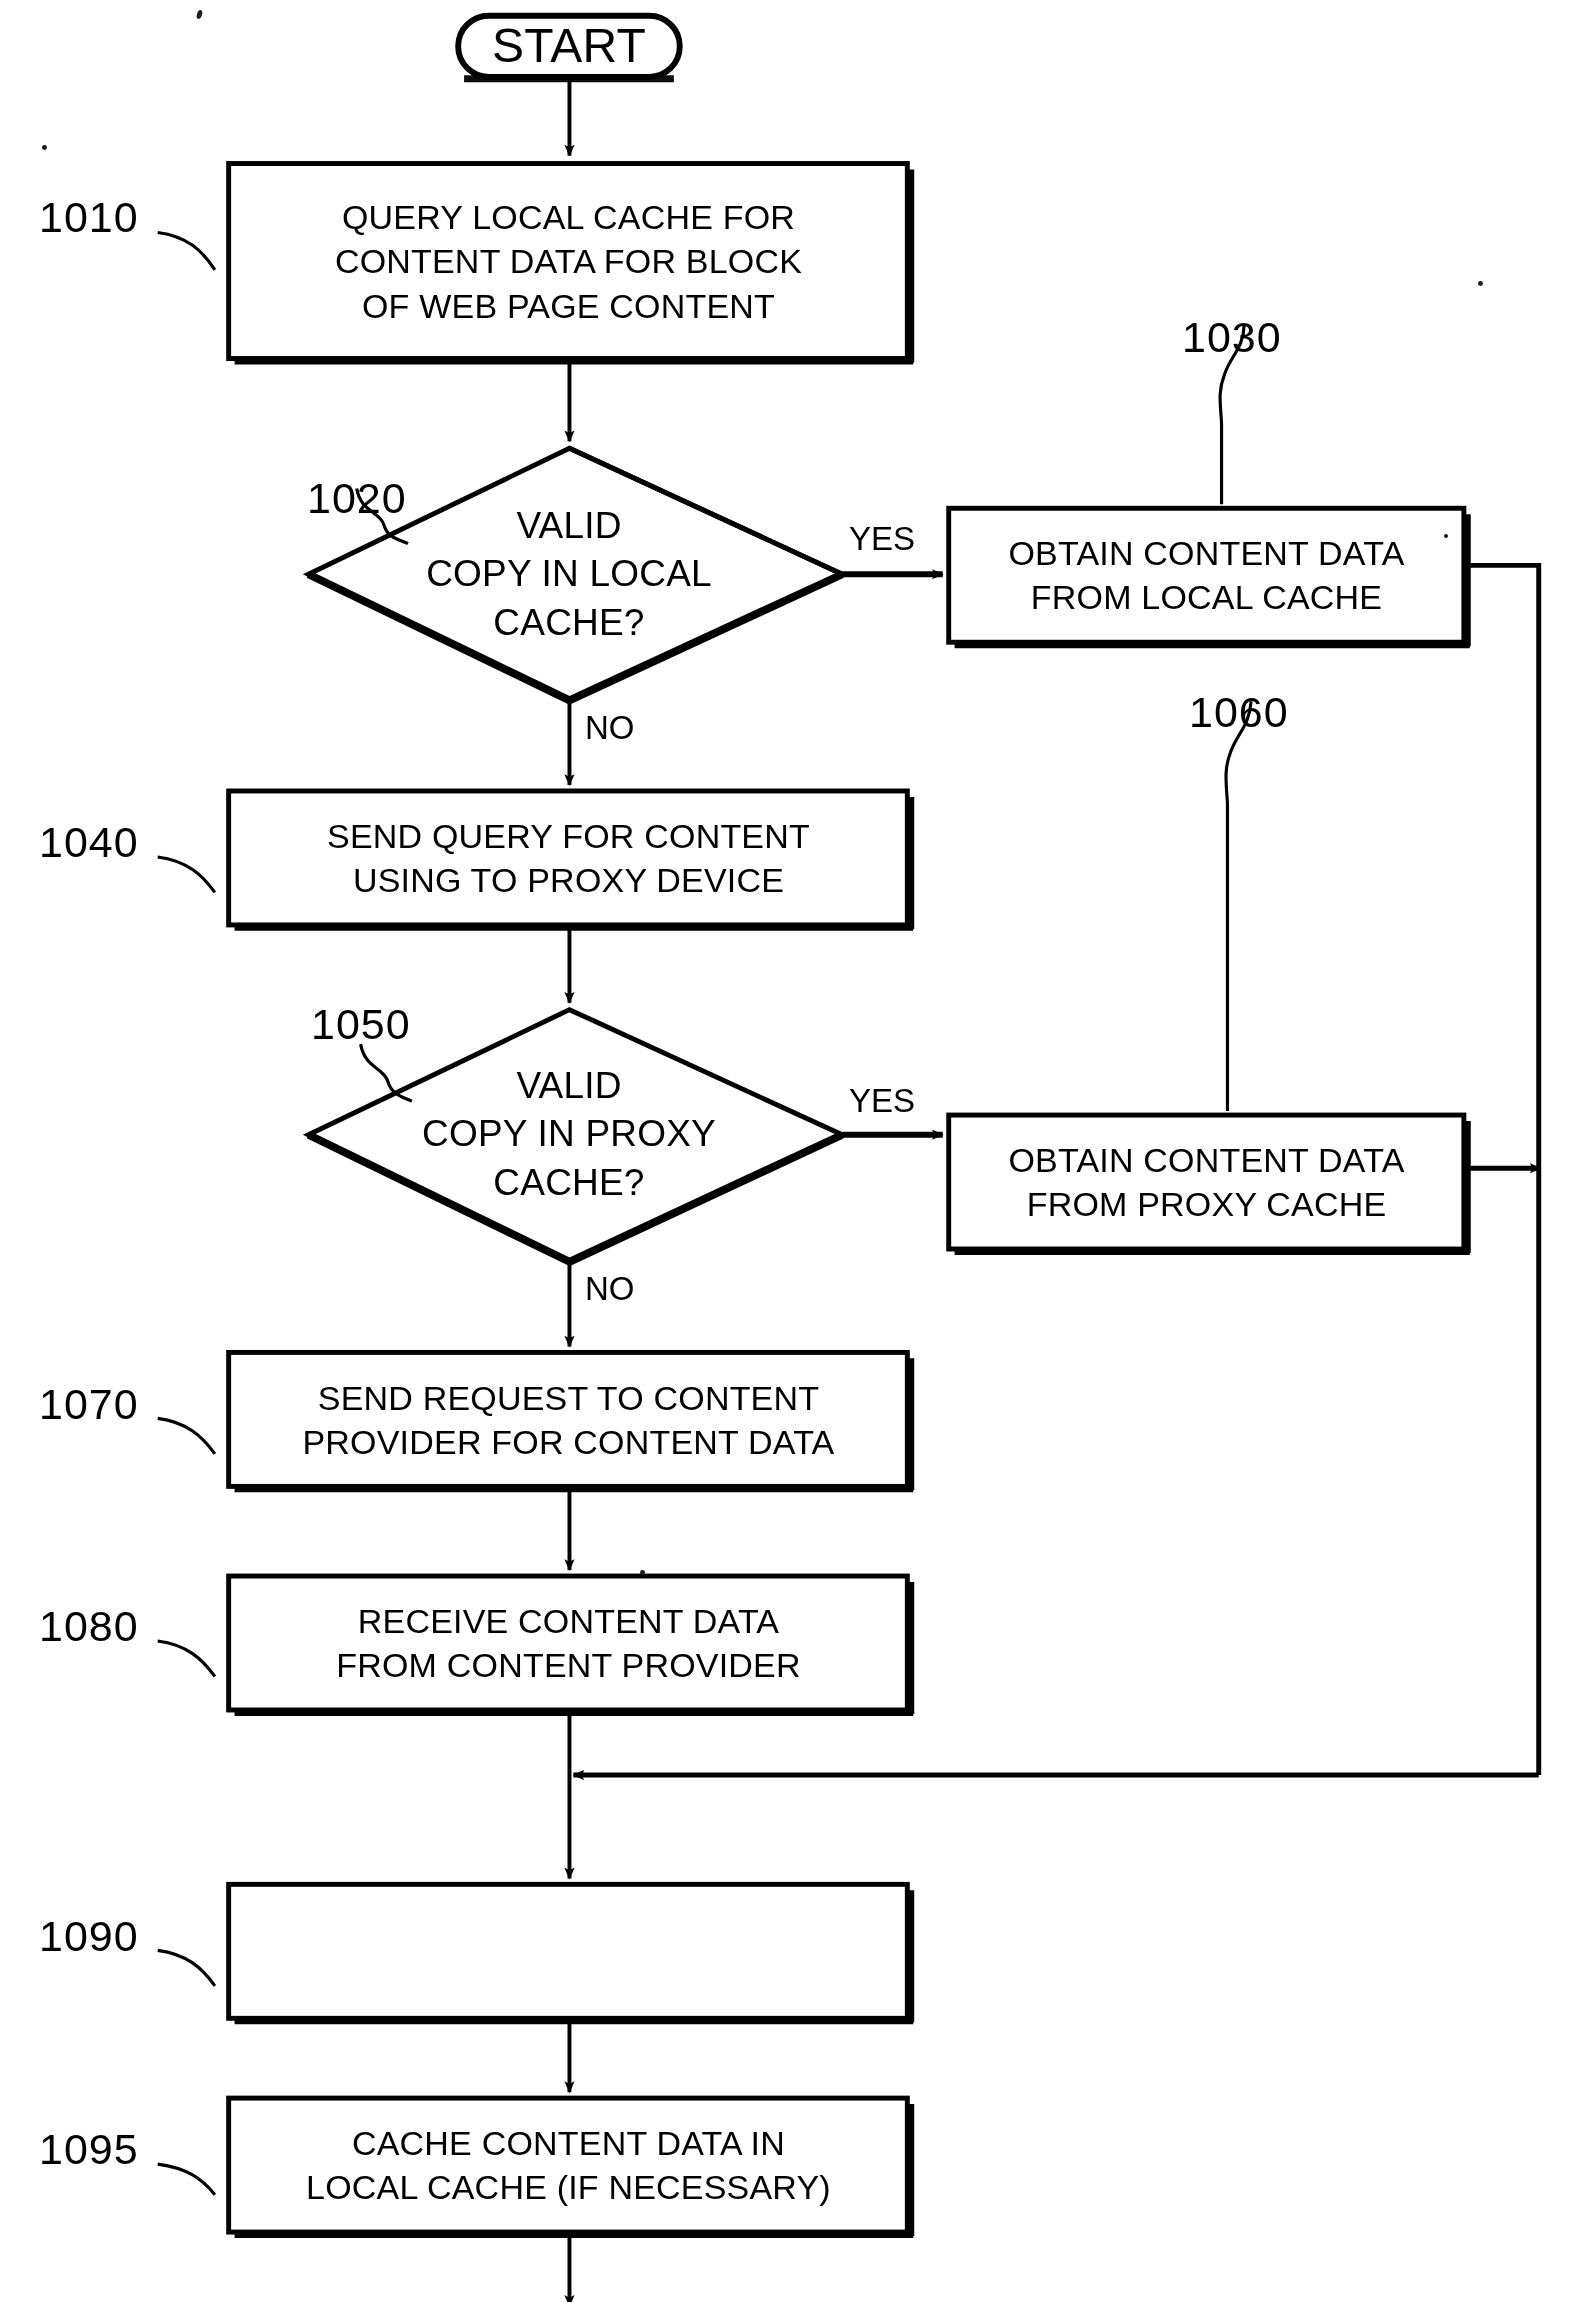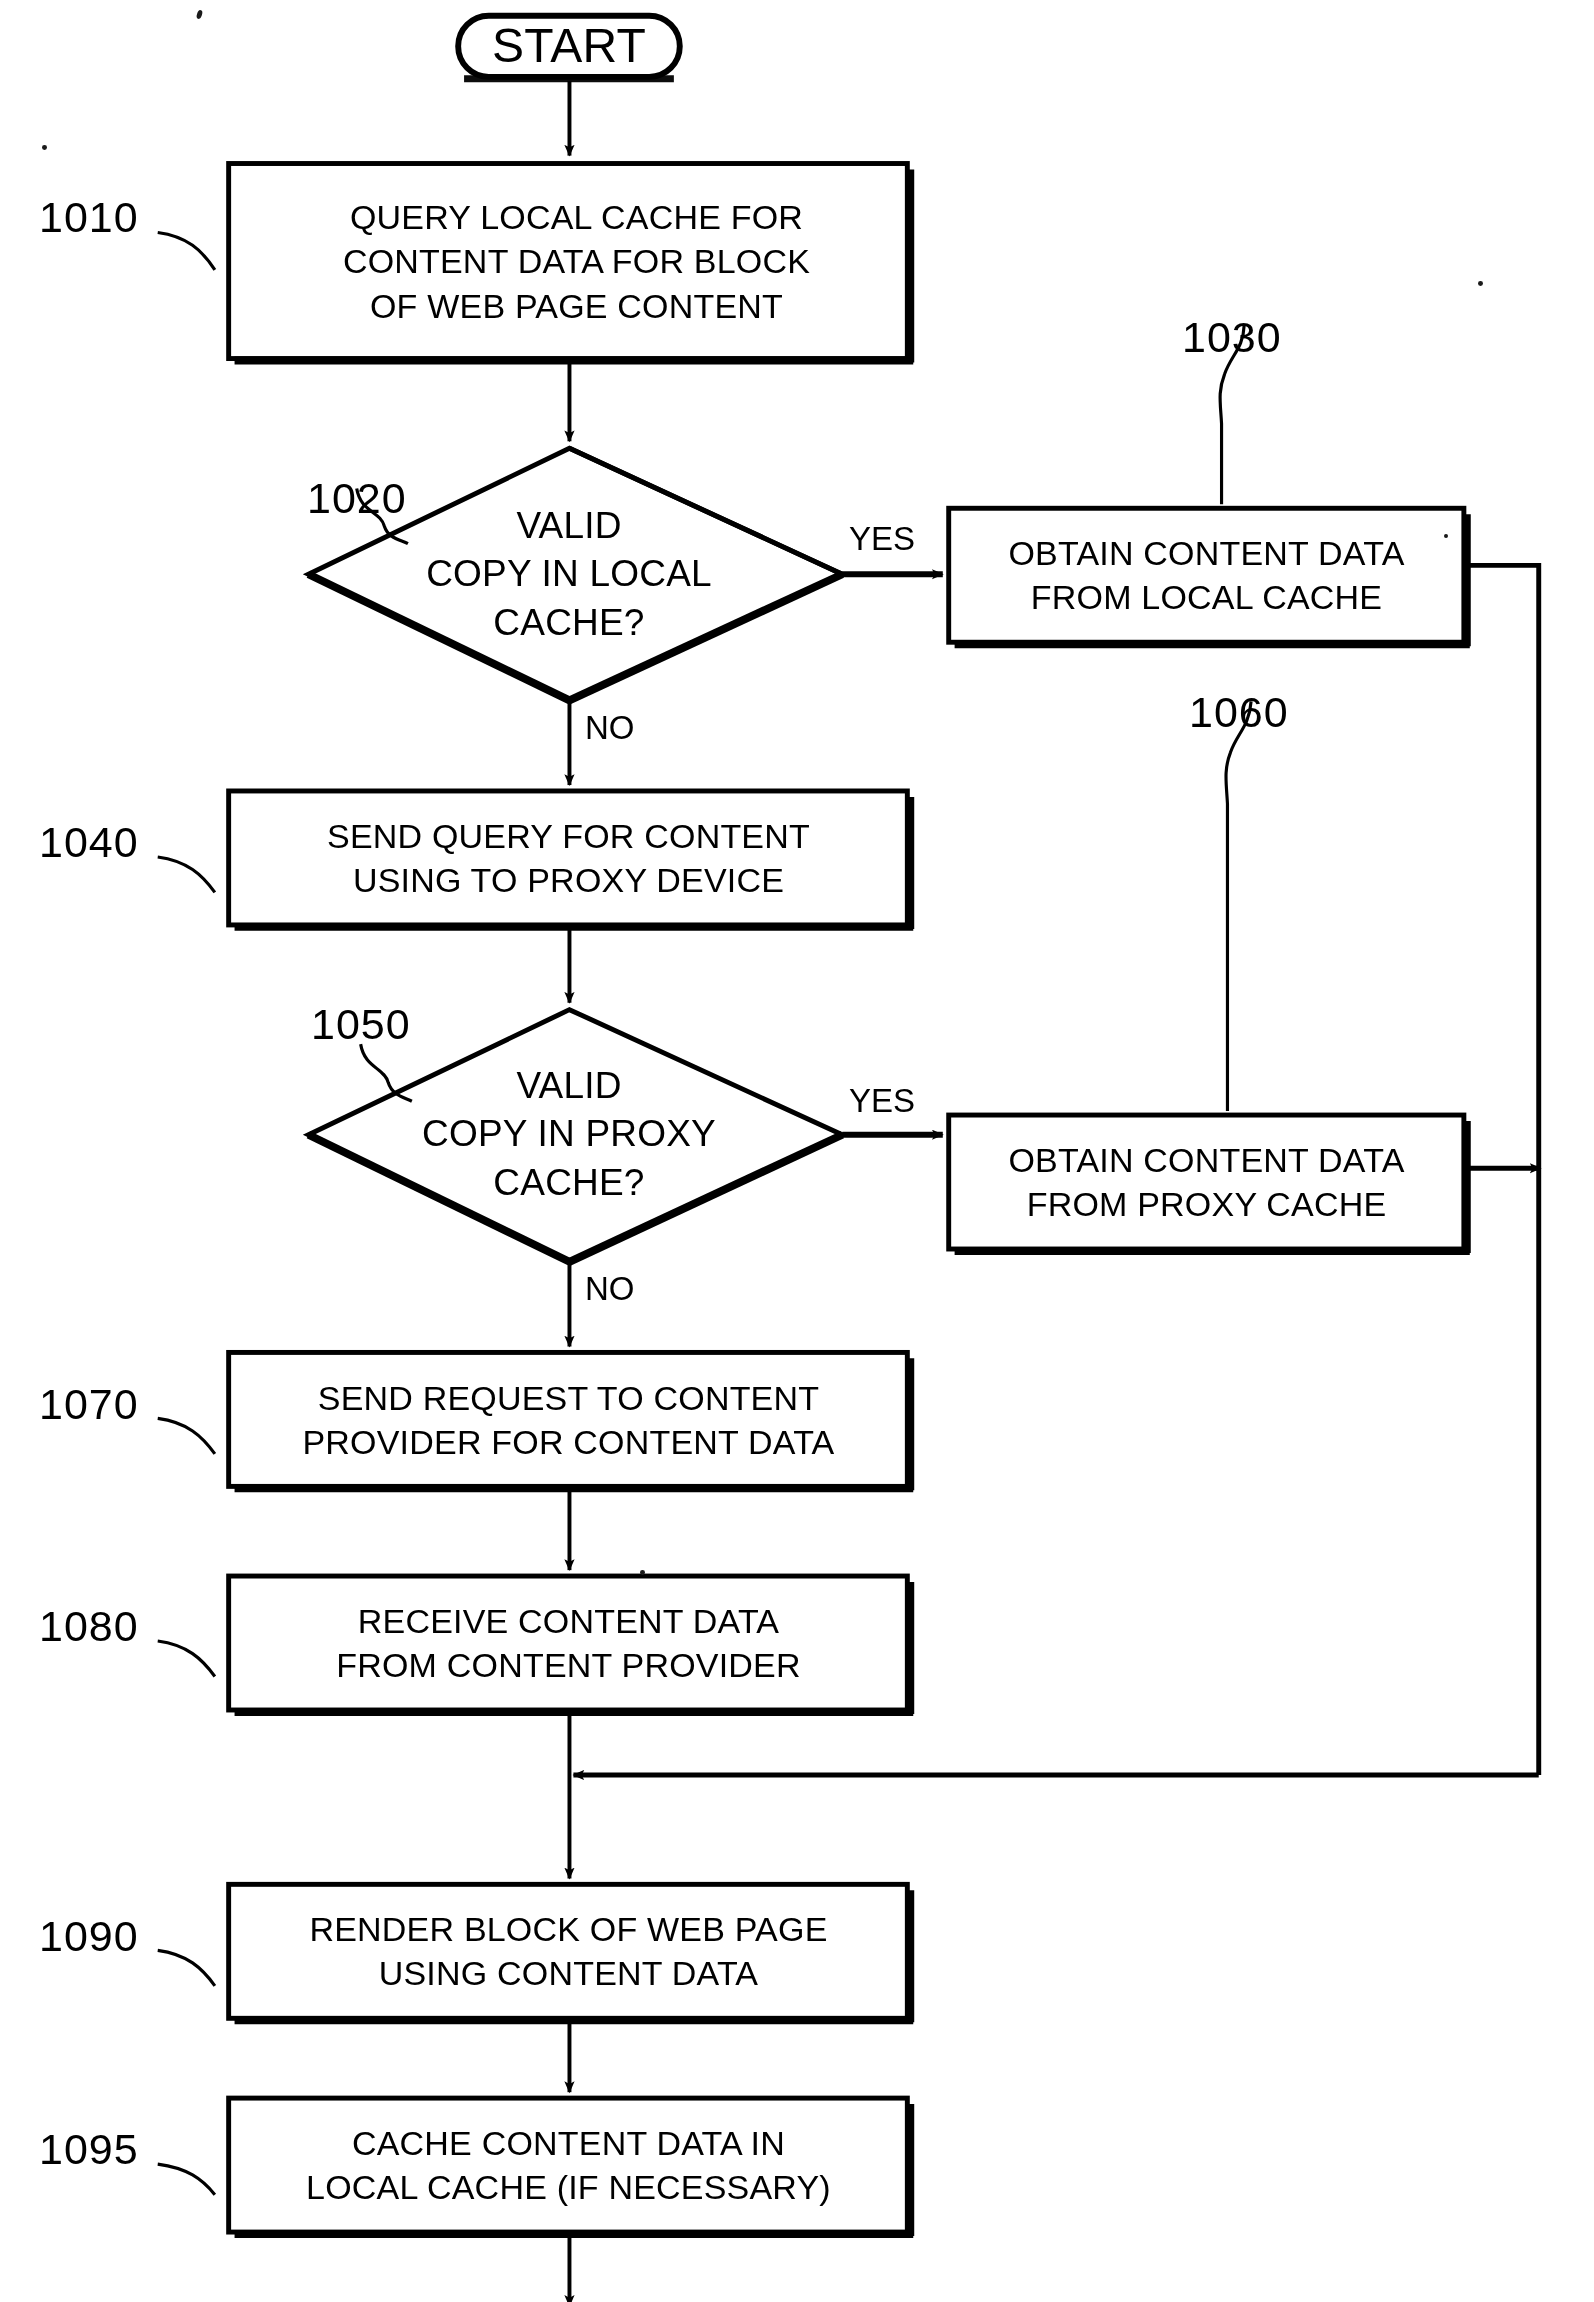--- a/index.html
+++ b/index.html
@@ -194,21 +194,21 @@
 
     <g>
       <rect x="470" y="2352" width="216" height="62" rx="31" ry="31" fill="#fff" stroke="#000" stroke-width="6"></rect>
     </g>
   </svg>
 
   <div class="node-label term-text" style="left:458px; top:15.8px; width:222px; height:61px;">
     <span class="ln">START</span>
   </div>
 
-  <div class="node-label proc-text" style="left:237px; top:164px; width:679px; height:195px;">
+  <div class="node-label proc-text" style="left:229px; top:164px; width:679px; height:195px;">
     <span class="ln">QUERY LOCAL CACHE FOR</span>
     <span class="ln">CONTENT DATA FOR BLOCK</span>
     <span class="ln">OF WEB PAGE CONTENT</span>
   </div>
   <div class="ref-label" style="left:39px; top:145px;">1010</div>
 
   <div class="node-label dec-text" style="left:377px; top:490px; width:384px; height:169px;">
     <span class="ln">VALID</span>
     <span class="ln">COPY IN LOCAL</span>
     <span class="ln">CACHE?</span>
@@ -249,24 +249,20 @@
     <span class="ln">PROVIDER FOR CONTENT DATA</span>
   </div>
   <div class="ref-label" style="left:39px; top:1332px;">1070</div>
 
   <div class="node-label proc-text" style="left:229px; top:1576px; width:679px; height:134px;">
     <span class="ln">RECEIVE CONTENT DATA</span>
     <span class="ln">FROM CONTENT PROVIDER</span>
   </div>
   <div class="ref-label" style="left:39px; top:1554px;">1080</div>
 
-  <div class="node-label proc-text" style="left:229px; top:1884px; width:679px; height:134px;">
-    <span class="ln">RENDER BLOCK OF WEB PAGE</span>
-    <span class="ln">USING CONTENT DATA</span>
-  </div>
   <div class="ref-label" style="left:39px; top:1864px;">1090</div>
 
   <div class="node-label proc-text" style="left:229px; top:2098px; width:679px; height:134px;">
     <span class="ln">CACHE CONTENT DATA IN</span>
     <span class="ln">LOCAL CACHE (IF NECESSARY)</span>
   </div>
   <div class="ref-label" style="left:39px; top:2077px;">1095</div>
 
   <div class="speck" style="left:197px; top:9.9px; width:4.9px; height:8.9px; transform:rotate(18deg);"></div>
   <div class="speck" style="left:42px; top:145px; width:4.9px; height:4.9px;"></div>

